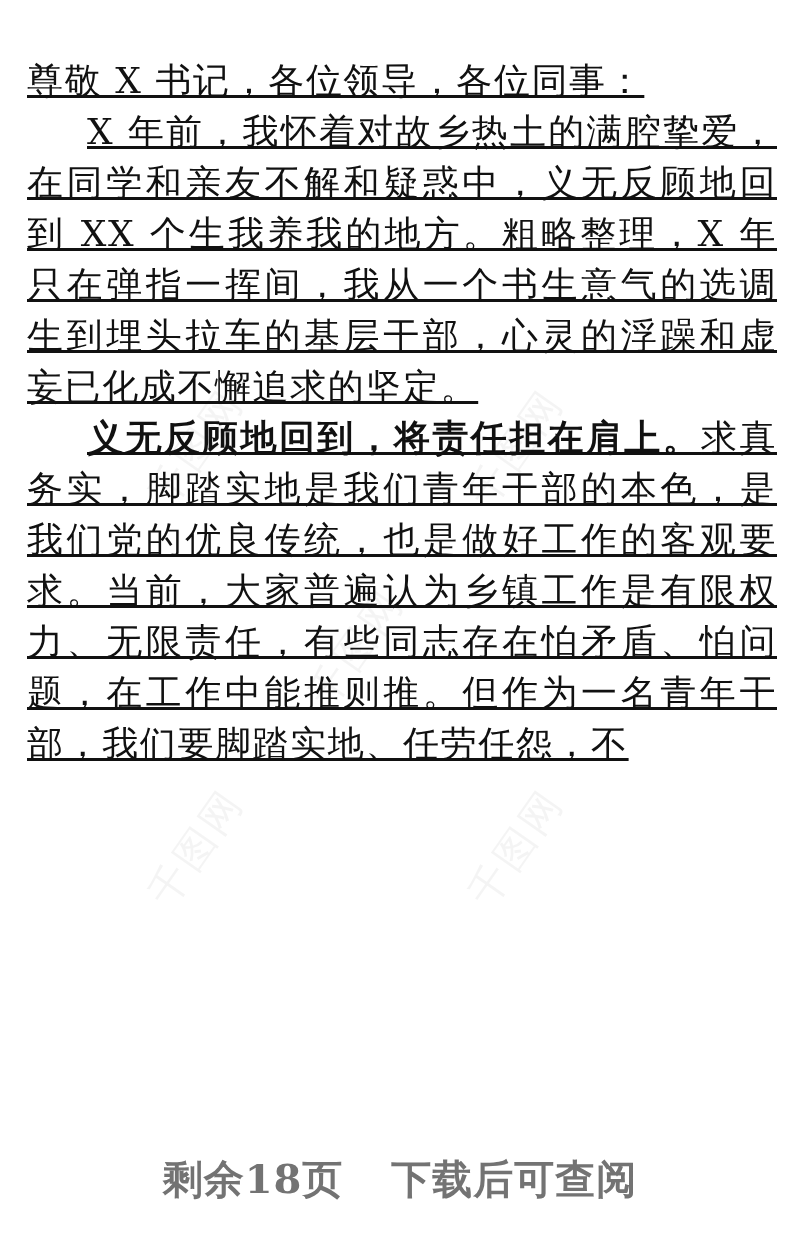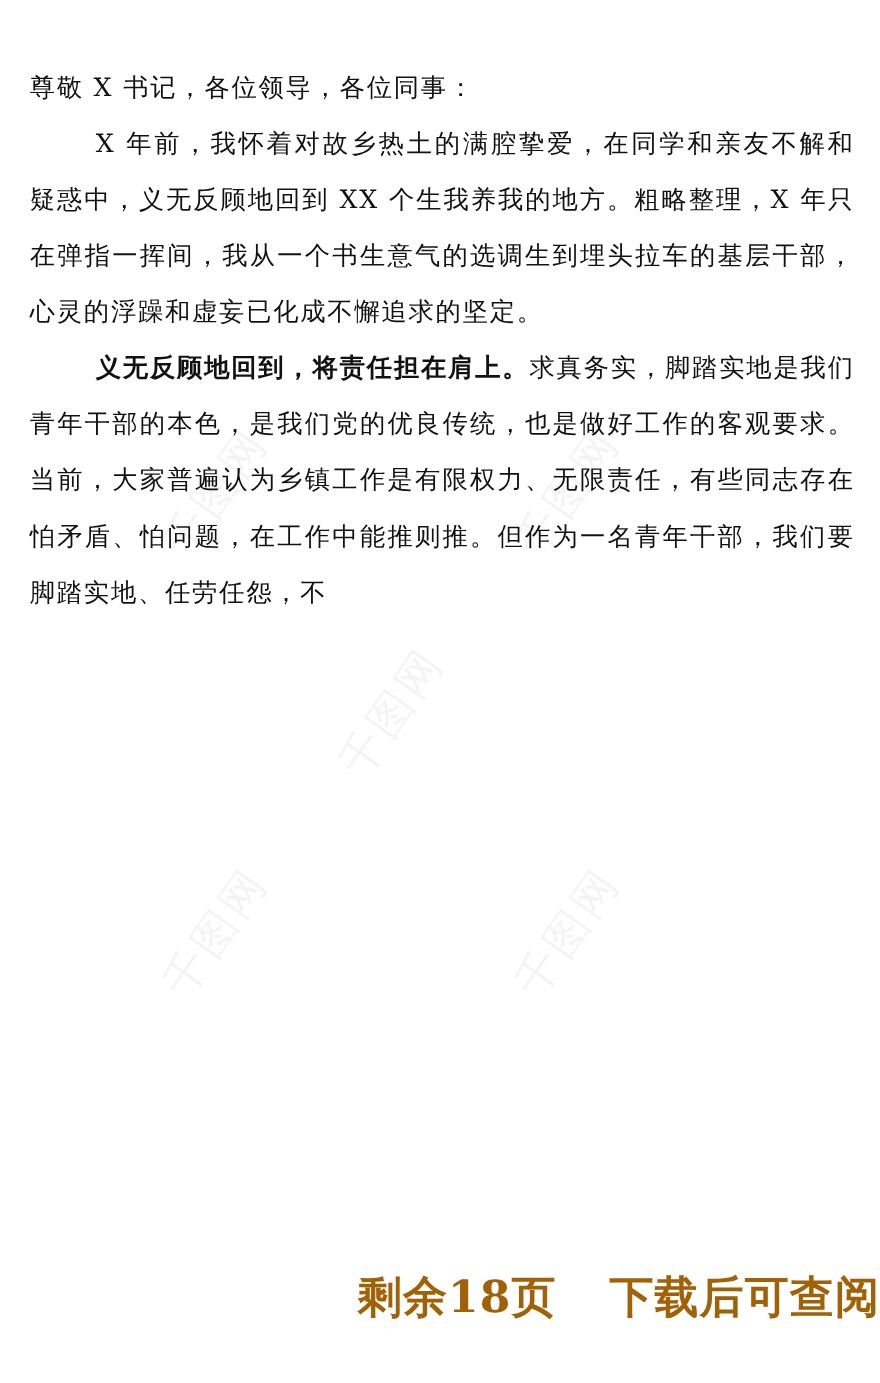--- a/index.html
+++ b/index.html
@@ -19,24 +19,25 @@
       position: absolute;
       left: 0; top: 0;
       width: 800px;
       height: 1257px;
     }
     .body-text {
       position: absolute;
       left: 27px;
       top: 55px;
       width: 750px;
-      font-size: 23px;
+      font-size: 36px;
       line-height: 51px;
       letter-spacing: 1.6px;
       text-align: justify;
+      text-decoration: underline;
     }
     .para {
       margin: 0;
       padding: 0;
       text-indent: 0;
     }
     .para.indent {
       text-indent: 60px;
     }
     .para .bold-lead {
@@ -51,25 +52,25 @@
       transform: rotate(-55deg);
       white-space: nowrap;
       pointer-events: none;
       letter-spacing: 4px;
     }
     .footer-banner {
       position: absolute;
       left: 0;
       top: 1152px;
       width: 800px;
-      text-align: right;
+      text-align: center;
       font-family: "DejaVu Serif", "Liberation Serif", serif;
       font-weight: bold;
       font-size: 40px;
-      color: #a16207;
+      color: #737373;
       letter-spacing: 1px;
     }
     .footer-banner .gap {
       display: inline-block;
       width: 48px;
     }
   </style>
 </head>
 <body>
 

